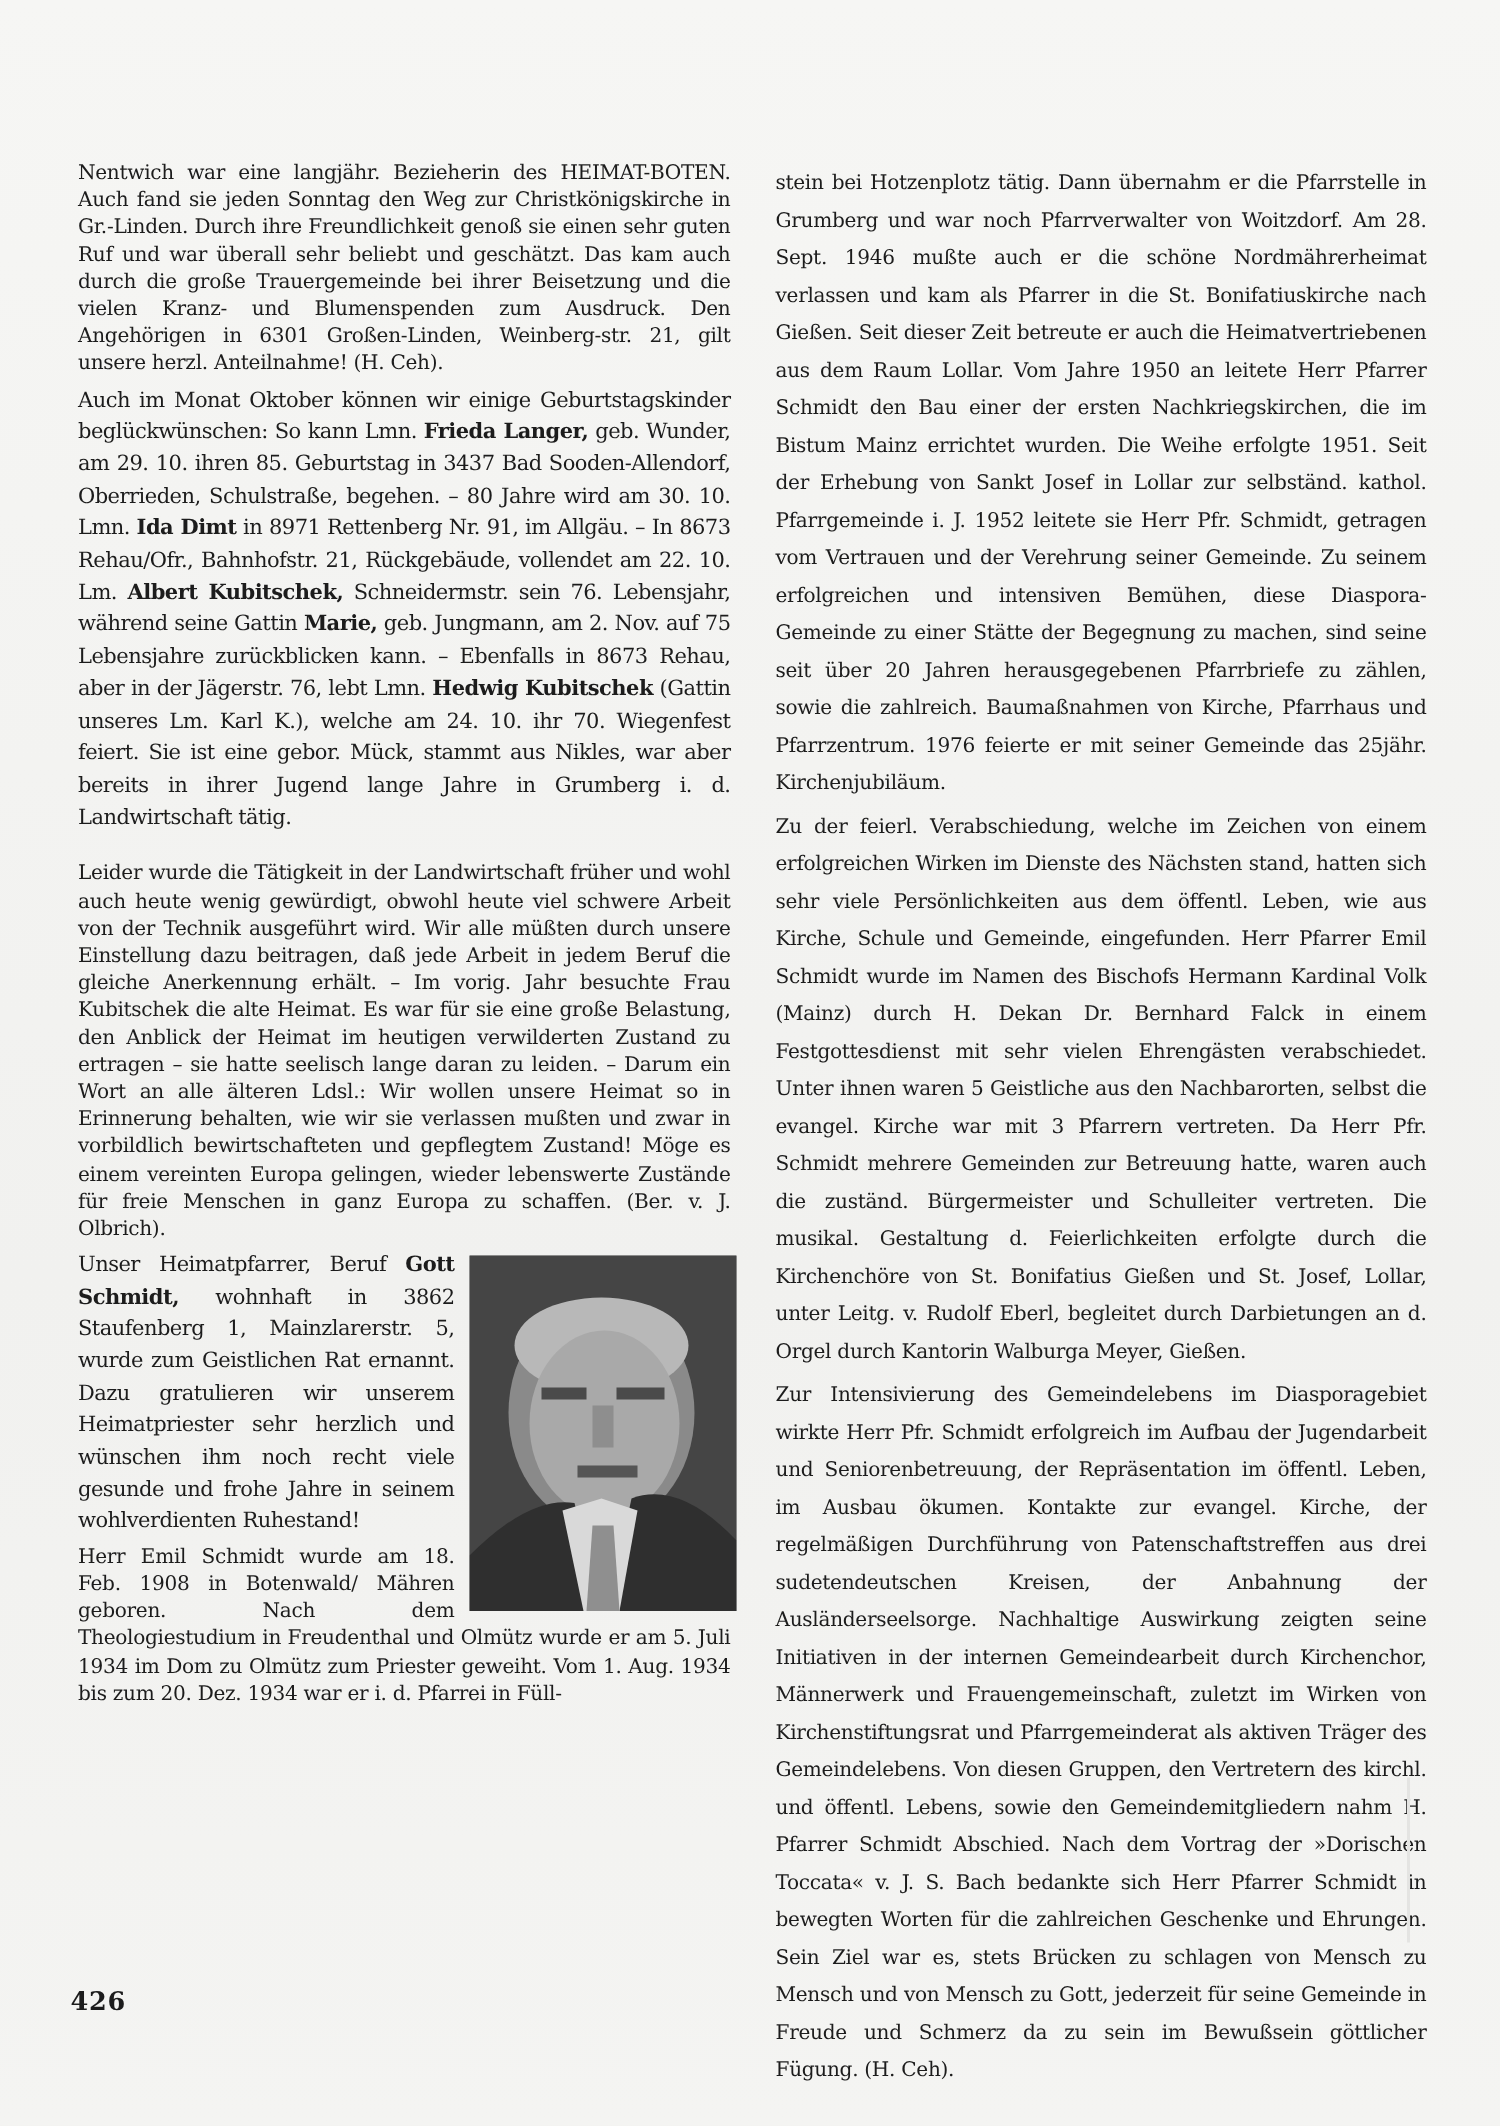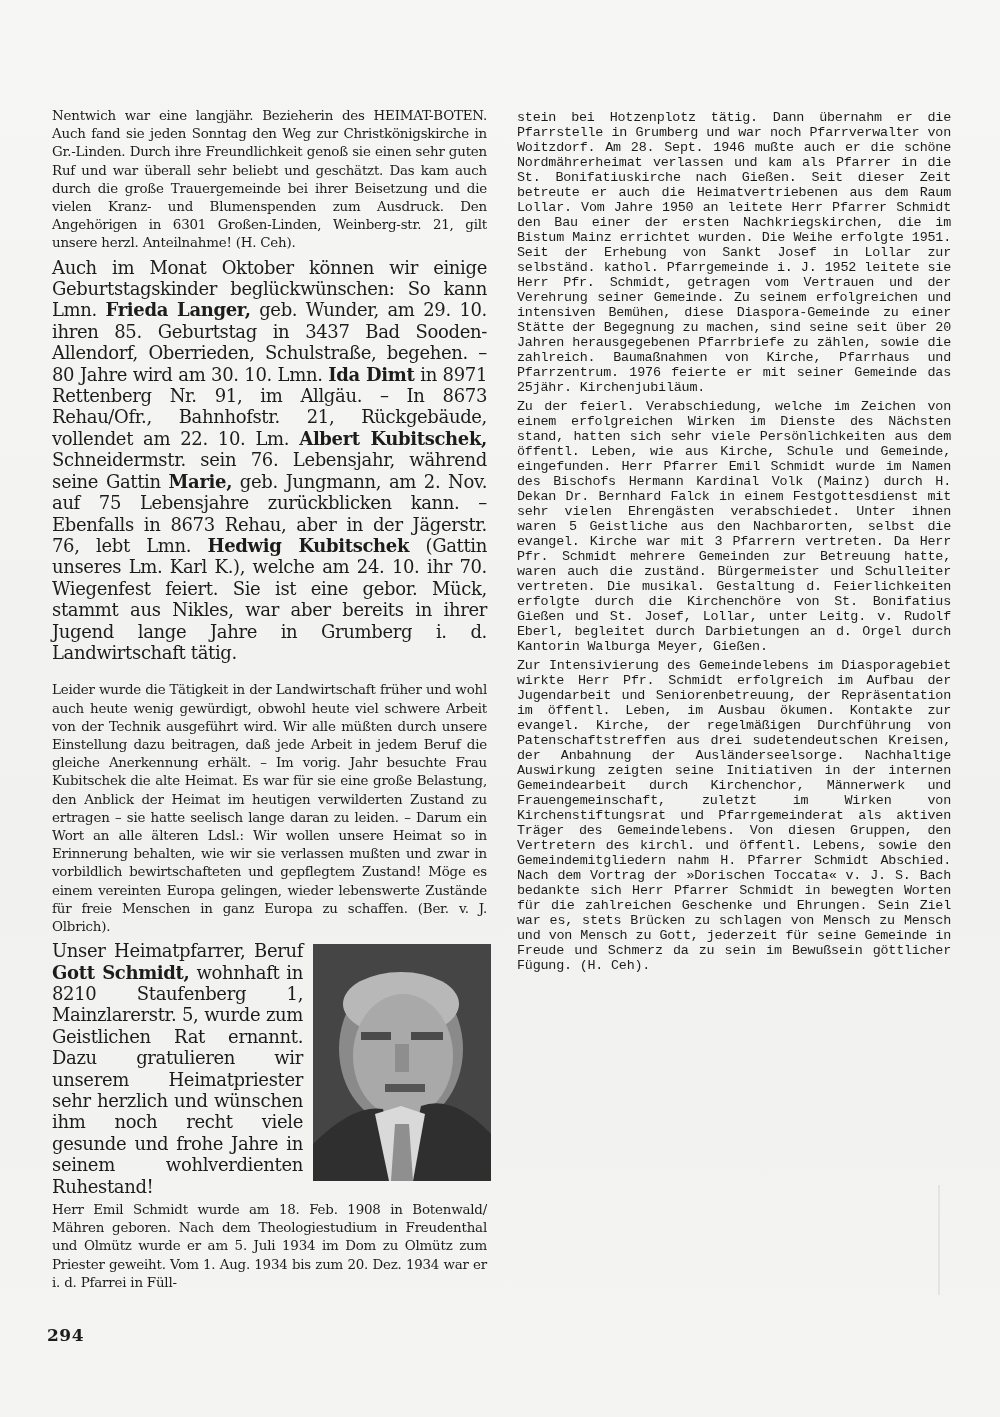--- a/index.html
+++ b/index.html
@@ -9,22 +9,22 @@
     font-family: "DejaVu Serif", "Liberation Serif", serif;
     color: #1c1c1c;
     position: relative;
   }
   .page { position: absolute; inset: 0; background: linear-gradient(180deg,#f6f6f4 0%,#f1f1ef 60%,#f4f4f2 100%); }
   .col { position: absolute; text-align: justify; }
   .col-left { left: 48px; top: 103px; width: 443px; }
   .col-right { left: 513px; top: 106px; width: 442px; }
   p { margin: 4px; }
   .small { font-size: 13.4px; line-height: 18.2px; letter-spacing: -0.2px; }
-  .large { font-size: 18px; line-height: 21.4px; letter-spacing: -0.35px; }
-  .right-text { font-size: 13.4px; line-height: 15px; letter-spacing: -0.2px; font-family: Liberation Mono, monospace; }
+  .large { font-size: 14px; line-height: 21.4px; letter-spacing: -0.35px; }
+  .right-text { font-size: 13.4px; line-height: 25px; letter-spacing: -0.2px; }
   b { font-weight: bold; }
   .gap { height: 10px; }
   .float-wrap { position: relative; }
   .photo {
     float: right; width: 178px; height: 237px; margin: 4px 0 4px 10px;
     background: #4a4a4a; position: relative; overflow: hidden;
   }
   .photo svg { display: block; }
   .section-head {
     font-weight: bold; font-size: 16.5px; letter-spacing: -0.3px;
@@ -63,29 +63,29 @@
           <rect x="98" y="88" width="32" height="8" fill="#4a4a4a"></rect>
           <rect x="82" y="100" width="14" height="28" fill="#8e8e8e"></rect>
           <rect x="72" y="140" width="40" height="8" fill="#555"></rect>
           <path d="M0 237 L0 200 Q40 160 70 165 L88 237 Z" fill="#2f2f2f"></path>
           <path d="M178 237 L178 190 Q140 150 108 162 L92 237 Z" fill="#2f2f2f"></path>
           <path d="M62 170 L88 162 L112 170 L100 237 L76 237 Z" fill="#d9d9d9"></path>
           <path d="M82 180 L96 180 L100 237 L78 237 Z" fill="#8f8f8f"></path>
         </svg>
       </div>
       <p class="large" style="margin-top:2px;">
-        <span>Unser Heimatpfarrer, Beruf </span><b>Gott Schmidt,</b><span> wohnhaft in 8210 Staufenberg 1, Mainzlarerstr. 5, wurde zum Geistlichen Rat ernannt. Dazu gratulieren wir unserem Heimatpriester sehr herzlich und wünschen ihm noch recht viele gesunde und frohe Jahre in seinem wohlverdienten Ruhestand!</span>
+        <span>Unser Heimatpfarrer, Beruf </span><b>Gott Schmidt,</b><span> wohnhaft in 3862 Staufenberg 1, Mainzlarerstr. 5, wurde zum Geistlichen Rat ernannt. Dazu gratulieren wir unserem Heimatpriester sehr herzlich und wünschen ihm noch recht viele gesunde und frohe Jahre in seinem wohlverdienten Ruhestand!</span>
       </p>
       <p class="small">Herr Emil Schmidt wurde am 18. Feb. 1908 in Botenwald/ Mähren geboren. Nach dem Theologiestudium in Freudenthal und Olmütz wurde er am 5. Juli 1934 im Dom zu Olmütz zum Priester geweiht. Vom 1. Aug. 1934 bis zum 20. Dez. 1934 war er i. d. Pfarrei in Füll-</p>
     </div>
   </div>
 
   <div class="col col-right">
     <p class="right-text">stein bei Hotzenplotz tätig. Dann übernahm er die Pfarrstelle in Grumberg und war noch Pfarrverwalter von Woitzdorf. Am 28. Sept. 1946 mußte auch er die schöne Nordmährerheimat verlassen und kam als Pfarrer in die St. Bonifatiuskirche nach Gießen. Seit dieser Zeit betreute er auch die Heimatvertriebenen aus dem Raum Lollar. Vom Jahre 1950 an leitete Herr Pfarrer Schmidt den Bau einer der ersten Nachkriegskirchen, die im Bistum Mainz errichtet wurden. Die Weihe erfolgte 1951. Seit der Erhebung von Sankt Josef in Lollar zur selbständ. kathol. Pfarrgemeinde i. J. 1952 leitete sie Herr Pfr. Schmidt, getragen vom Vertrauen und der Verehrung seiner Gemeinde. Zu seinem erfolgreichen und intensiven Bemühen, diese Diaspora-Gemeinde zu einer Stätte der Begegnung zu machen, sind seine seit über 20 Jahren herausgegebenen Pfarrbriefe zu zählen, sowie die zahlreich. Baumaßnahmen von Kirche, Pfarrhaus und Pfarrzentrum. 1976 feierte er mit seiner Gemeinde das 25jähr. Kirchenjubiläum.</p>
     <p class="right-text">Zu der feierl. Verabschiedung, welche im Zeichen von einem erfolgreichen Wirken im Dienste des Nächsten stand, hatten sich sehr viele Persönlichkeiten aus dem öffentl. Leben, wie aus Kirche, Schule und Gemeinde, eingefunden. Herr Pfarrer Emil Schmidt wurde im Namen des Bischofs Hermann Kardinal Volk (Mainz) durch H. Dekan Dr. Bernhard Falck in einem Festgottesdienst mit sehr vielen Ehrengästen verabschiedet. Unter ihnen waren 5 Geistliche aus den Nachbarorten, selbst die evangel. Kirche war mit 3 Pfarrern vertreten. Da Herr Pfr. Schmidt mehrere Gemeinden zur Betreuung hatte, waren auch die zuständ. Bürgermeister und Schulleiter vertreten. Die musikal. Gestaltung d. Feierlichkeiten erfolgte durch die Kirchenchöre von St. Bonifatius Gießen und St. Josef, Lollar, unter Leitg. v. Rudolf Eberl, begleitet durch Darbietungen an d. Orgel durch Kantorin Walburga Meyer, Gießen.</p>
     <p class="right-text">Zur Intensivierung des Gemeindelebens im Diasporagebiet wirkte Herr Pfr. Schmidt erfolgreich im Aufbau der Jugendarbeit und Seniorenbetreuung, der Repräsentation im öffentl. Leben, im Ausbau ökumen. Kontakte zur evangel. Kirche, der regelmäßigen Durchführung von Patenschaftstreffen aus drei sudetendeutschen Kreisen, der Anbahnung der Ausländerseelsorge. Nachhaltige Auswirkung zeigten seine Initiativen in der internen Gemeindearbeit durch Kirchenchor, Männerwerk und Frauengemeinschaft, zuletzt im Wirken von Kirchenstiftungsrat und Pfarrgemeinderat als aktiven Träger des Gemeindelebens. Von diesen Gruppen, den Vertretern des kirchl. und öffentl. Lebens, sowie den Gemeindemitgliedern nahm H. Pfarrer Schmidt Abschied. Nach dem Vortrag der »Dorischen Toccata« v. J. S. Bach bedankte sich Herr Pfarrer Schmidt in bewegten Worten für die zahlreichen Geschenke und Ehrungen. Sein Ziel war es, stets Brücken zu schlagen von Mensch zu Mensch und von Mensch zu Gott, jederzeit für seine Gemeinde in Freude und Schmerz da zu sein im Bewußsein göttlicher Fügung. (H. Ceh).</p>
   </div>
 
 
   <div class="ghost"></div>
 
-  <div class="page-number">294</div>
+  <div class="page-number">426</div>
 </div>
 
 </body></html>

